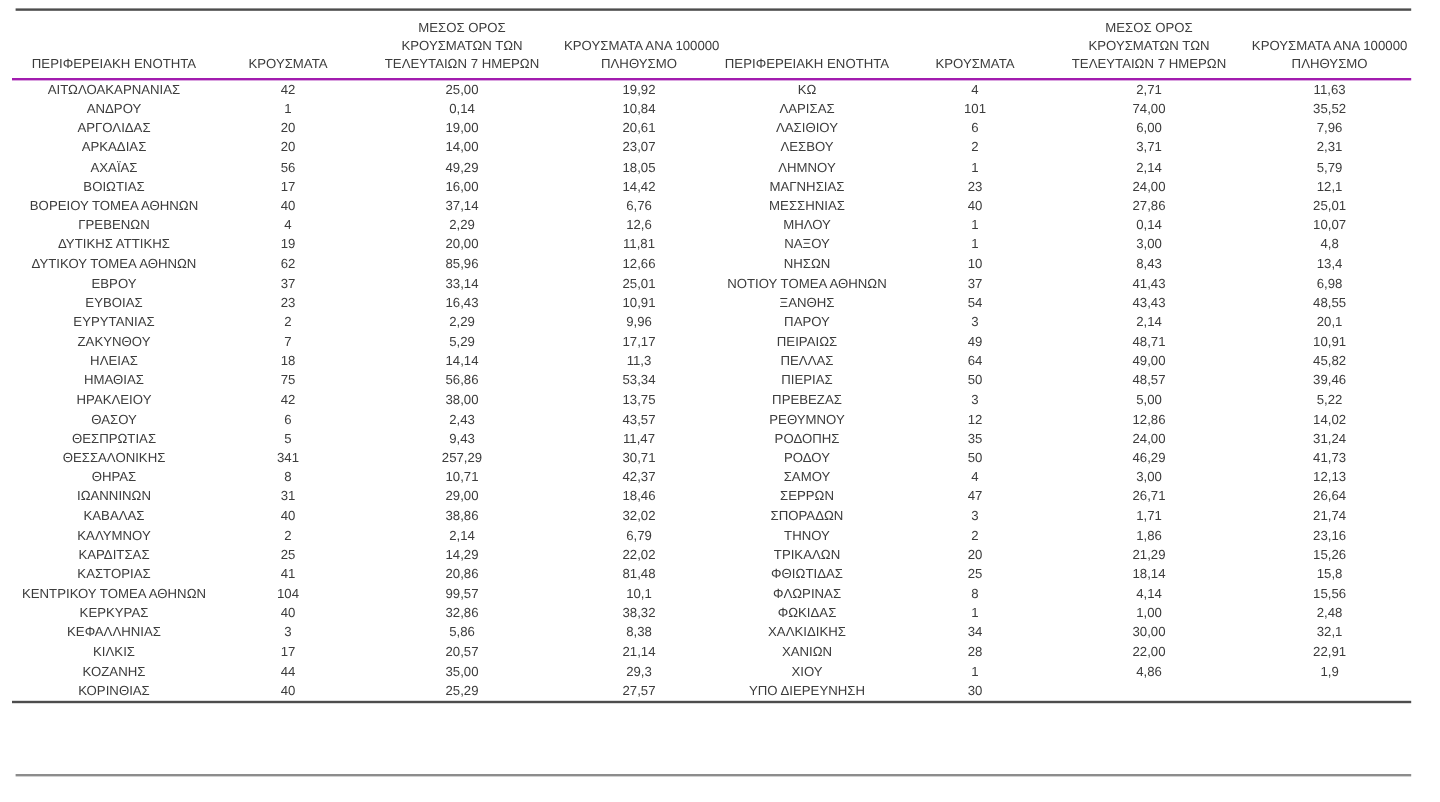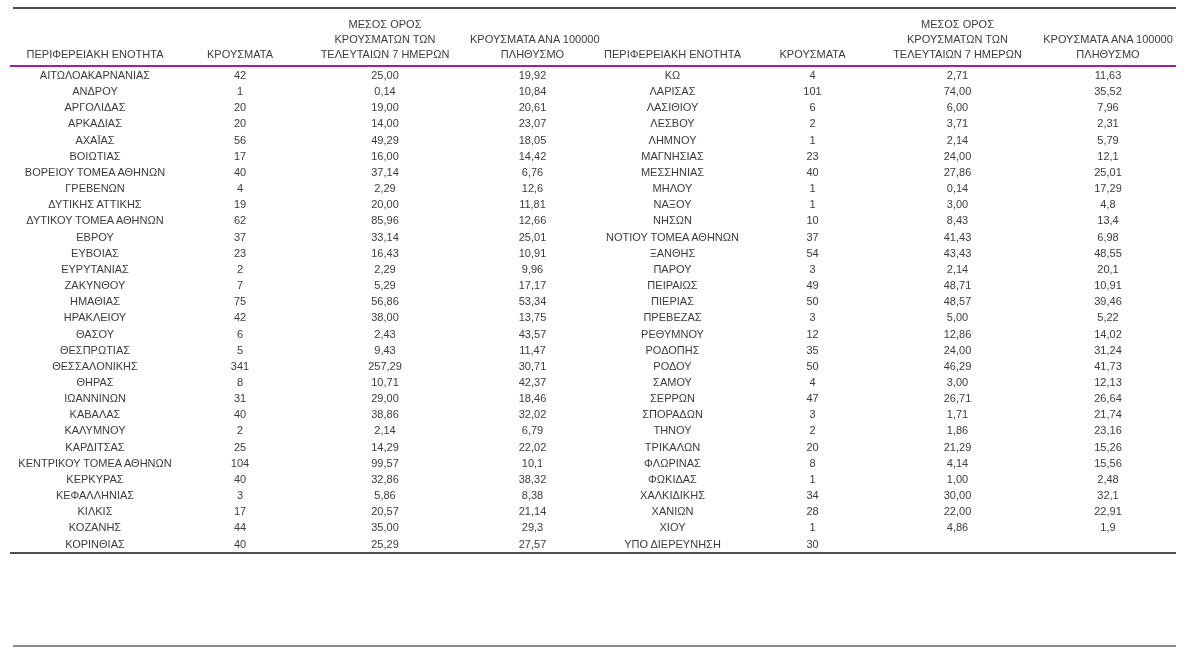--- a/index.html
+++ b/index.html
@@ -187,21 +187,21 @@
           <td>25,01</td>
         </tr>
         <tr>
           <td>ΓΡΕΒΕΝΩΝ</td>
           <td>4</td>
           <td>2,29</td>
           <td>12,6</td>
           <td>ΜΗΛΟΥ</td>
           <td>1</td>
           <td>0,14</td>
-          <td>17,29</td>
+          <td>10,07</td>
         </tr>
         <tr>
           <td>ΔΥΤΙΚΗΣ ΑΤΤΙΚΗΣ</td>
           <td>19</td>
           <td>20,00</td>
           <td>11,81</td>
           <td>ΝΑΞΟΥ</td>
           <td>1</td>
           <td>3,00</td>
           <td>4,8</td>
@@ -250,20 +250,30 @@
           <td>ΖΑΚΥΝΘΟΥ</td>
           <td>7</td>
           <td>5,29</td>
           <td>17,17</td>
           <td>ΠΕΙΡΑΙΩΣ</td>
           <td>49</td>
           <td>48,71</td>
           <td>10,91</td>
         </tr>
         <tr>
+          <td>ΗΛΕΙΑΣ</td>
+          <td>18</td>
+          <td>14,14</td>
+          <td>11,3</td>
+          <td>ΠΕΛΛΑΣ</td>
+          <td>64</td>
+          <td>49,00</td>
+          <td>45,82</td>
+        </tr>
+        <tr>
           <td>ΗΜΑΘΙΑΣ</td>
           <td>75</td>
           <td>56,86</td>
           <td>53,34</td>
           <td>ΠΙΕΡΙΑΣ</td>
           <td>50</td>
           <td>48,57</td>
           <td>39,46</td>
         </tr>
         <tr>
@@ -350,20 +360,30 @@
           <td>ΚΑΡΔΙΤΣΑΣ</td>
           <td>25</td>
           <td>14,29</td>
           <td>22,02</td>
           <td>ΤΡΙΚΑΛΩΝ</td>
           <td>20</td>
           <td>21,29</td>
           <td>15,26</td>
         </tr>
         <tr>
+          <td>ΚΑΣΤΟΡΙΑΣ</td>
+          <td>41</td>
+          <td>20,86</td>
+          <td>81,48</td>
+          <td>ΦΘΙΩΤΙΔΑΣ</td>
+          <td>25</td>
+          <td>18,14</td>
+          <td>15,8</td>
+        </tr>
+        <tr>
           <td>ΚΕΝΤΡΙΚΟΥ ΤΟΜΕΑ ΑΘΗΝΩΝ</td>
           <td>104</td>
           <td>99,57</td>
           <td>10,1</td>
           <td>ΦΛΩΡΙΝΑΣ</td>
           <td>8</td>
           <td>4,14</td>
           <td>15,56</td>
         </tr>
         <tr>

